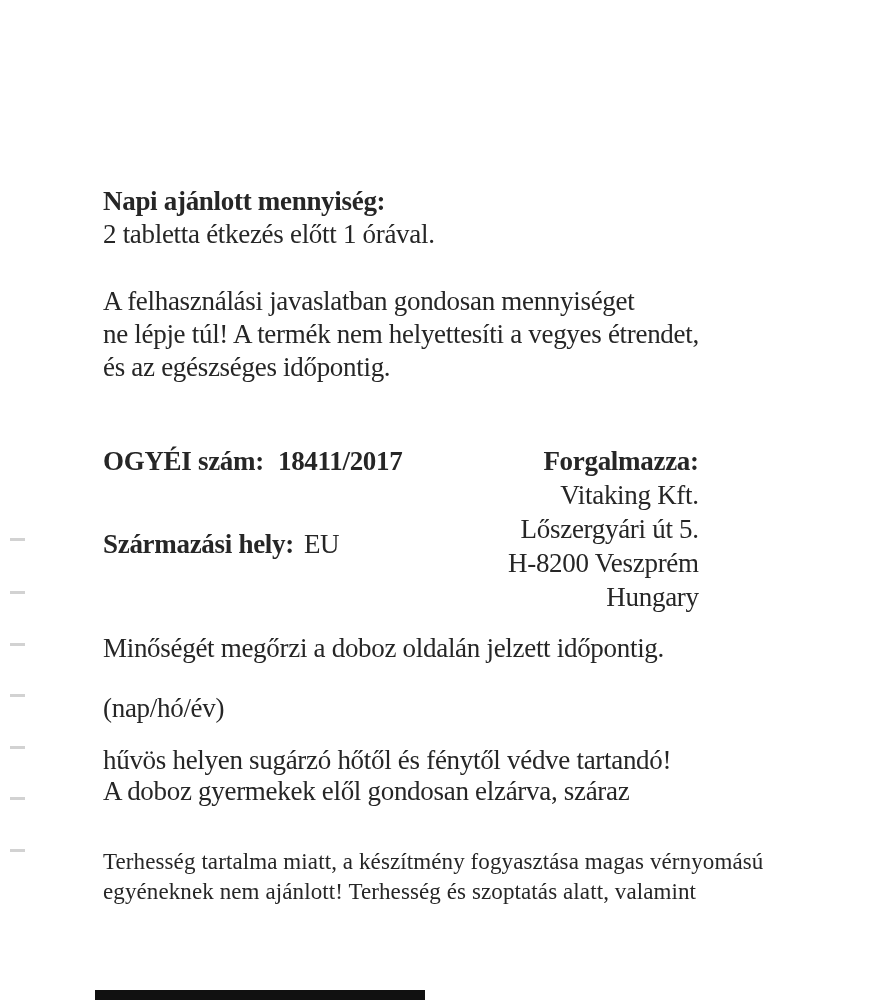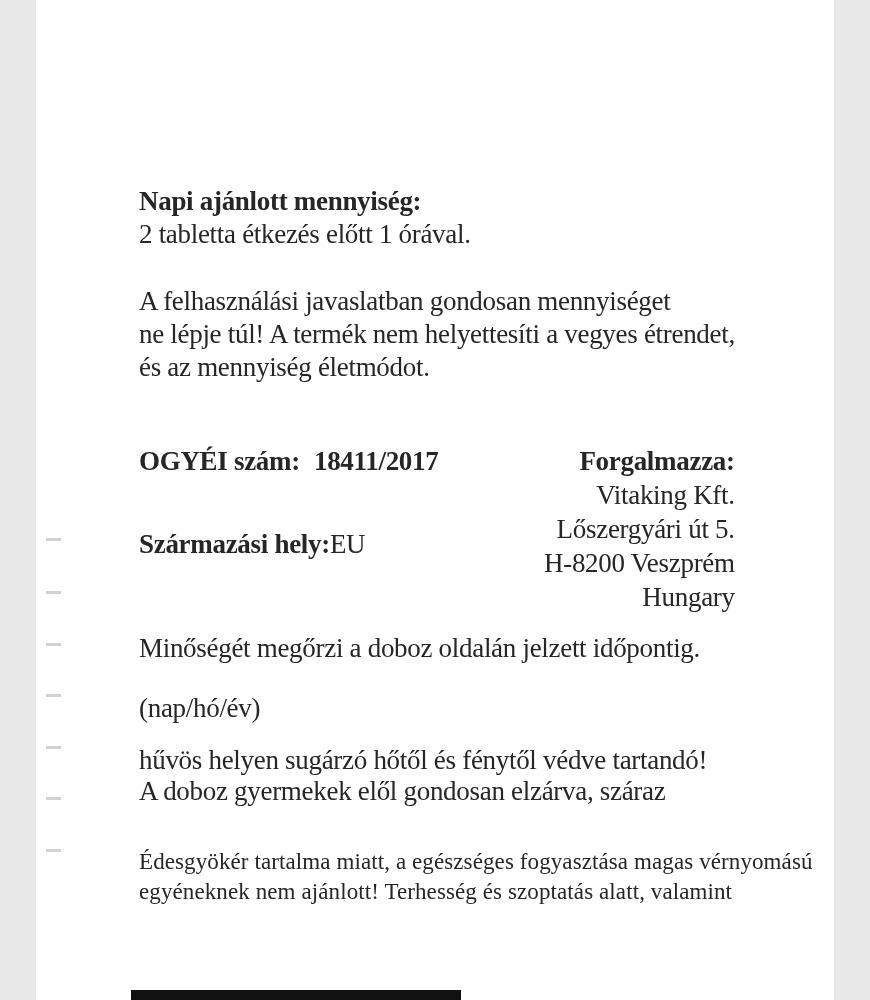--- a/index.html
+++ b/index.html
@@ -1,18 +1,18 @@
 <!DOCTYPE html>
 <html><head>
 <meta charset="utf-8">
 <style>
   html, body { margin: 0; padding: 0; background: #e8e8e8; }
   .page {
     position: relative;
-    width: 798px;
+    width: 870px;
     height: 1000px;
     margin: 0 auto;
     background: var(--bg, #ffffff);
     overflow: hidden;
     font-family: "Liberation Serif", "DejaVu Serif", serif;
     color: var(--text, #262626);
   }
   .abs { position: absolute; }
   .body-text {
     font-size: 27px;
@@ -39,36 +39,36 @@
   }
   .bottom-bar {
     position: absolute;
     left: 95px;
     top: 990px;
     width: 330px;
     height: 10px;
     background: var(--bar, #111111);
   }
   .reg-number { margin-left: 14px; }
-  .origin-value { font-weight: normal; }
+  .origin-value { margin-left: 10px; font-weight: normal; }
 </style>
 </head>
 <body>
 
 <div class="page" style="--bg: #ffffff; --text: #262626; --ruler: #d2d2d2; --bar: #111111;">
 
   <div class="abs body-text" style="left:103px; top:185px;">
     <span class="line bold">Napi ajánlott mennyiség:</span>
     <span class="line">2 tabletta étkezés előtt 1 órával.</span>
   </div>
 
   <div class="abs body-text" style="left:103px; top:285px;">
     <span class="line">A felhasználási javaslatban gondosan mennyiséget</span>
     <span class="line">ne lépje túl! A termék nem helyettesíti a vegyes étrendet,</span>
-    <span class="line">és az mennyiség életmódot.</span>
+    <span class="line">és az egészséges időpontig.</span>
   </div>
 
   <div class="abs body-text" style="left:103px; top:445px;">
     <span class="bold">OGYÉI szám:</span><span class="bold reg-number">18411/2017</span>
   </div>
 
   <div class="abs body-text" style="left:103px; top:528px;">
     <span class="bold">Származási hely:</span><span class="origin-value">EU</span>
   </div>
 
@@ -82,21 +82,21 @@
 
   <div class="abs body-text" style="left:103px; top:632px;">Minőségét megőrzi a doboz oldalán jelzett időpontig.</div>
   <div class="abs body-text italic" style="left:103px; top:692px;">(nap/hó/év)</div>
 
   <div class="abs body-text lh31" style="left:103px; top:745px;">
     <span class="line">hűvös helyen sugárzó hőtől és fénytől védve tartandó!</span>
     <span class="line">A doboz gyermekek elől gondosan elzárva, száraz</span>
   </div>
 
   <div class="abs licorice italic" style="left:103px; top:847px; white-space:nowrap;">
-    <span class="line">Édesgyökér tartalma miatt, a egészséges fogyasztása magas vérnyomású</span>
+    <span class="line">Terhesség tartalma miatt, a készítmény fogyasztása magas vérnyomású</span>
     <span class="line">egyéneknek nem ajánlott! Terhesség és szoptatás alatt, valamint</span>
   </div>
 
   <div class="ruler-mark" style="top:538px;"></div>
   <div class="ruler-mark" style="top:591px;"></div>
   <div class="ruler-mark" style="top:643px;"></div>
   <div class="ruler-mark" style="top:694px;"></div>
   <div class="ruler-mark" style="top:746px;"></div>
   <div class="ruler-mark" style="top:797px;"></div>
   <div class="ruler-mark" style="top:849px;"></div>

